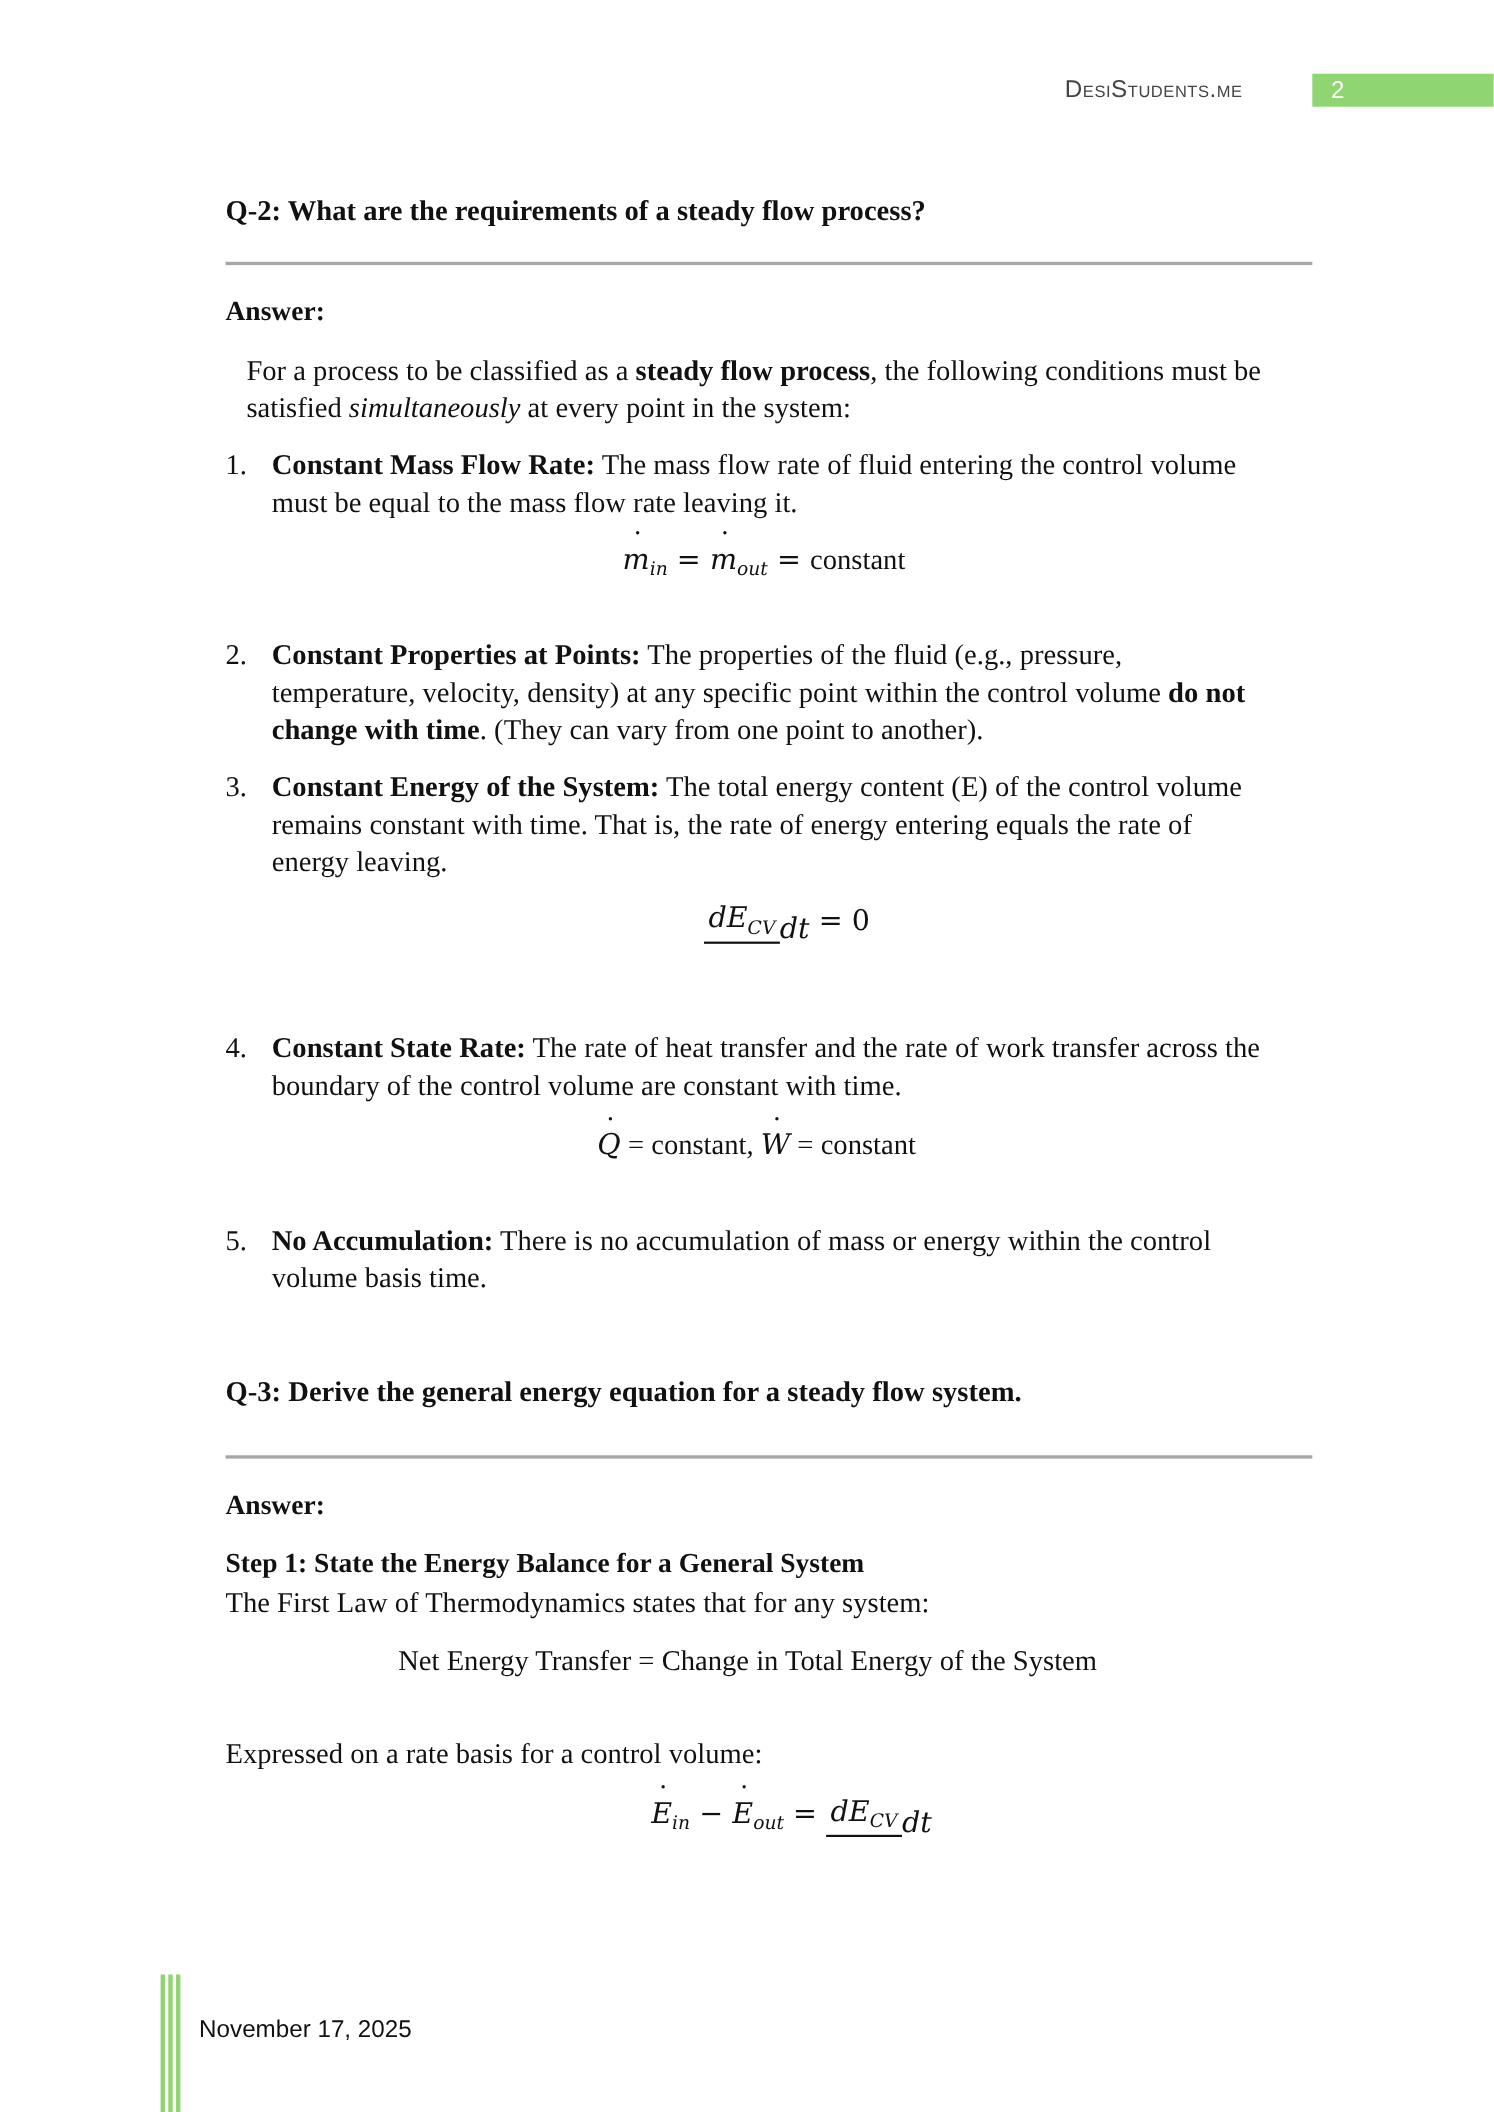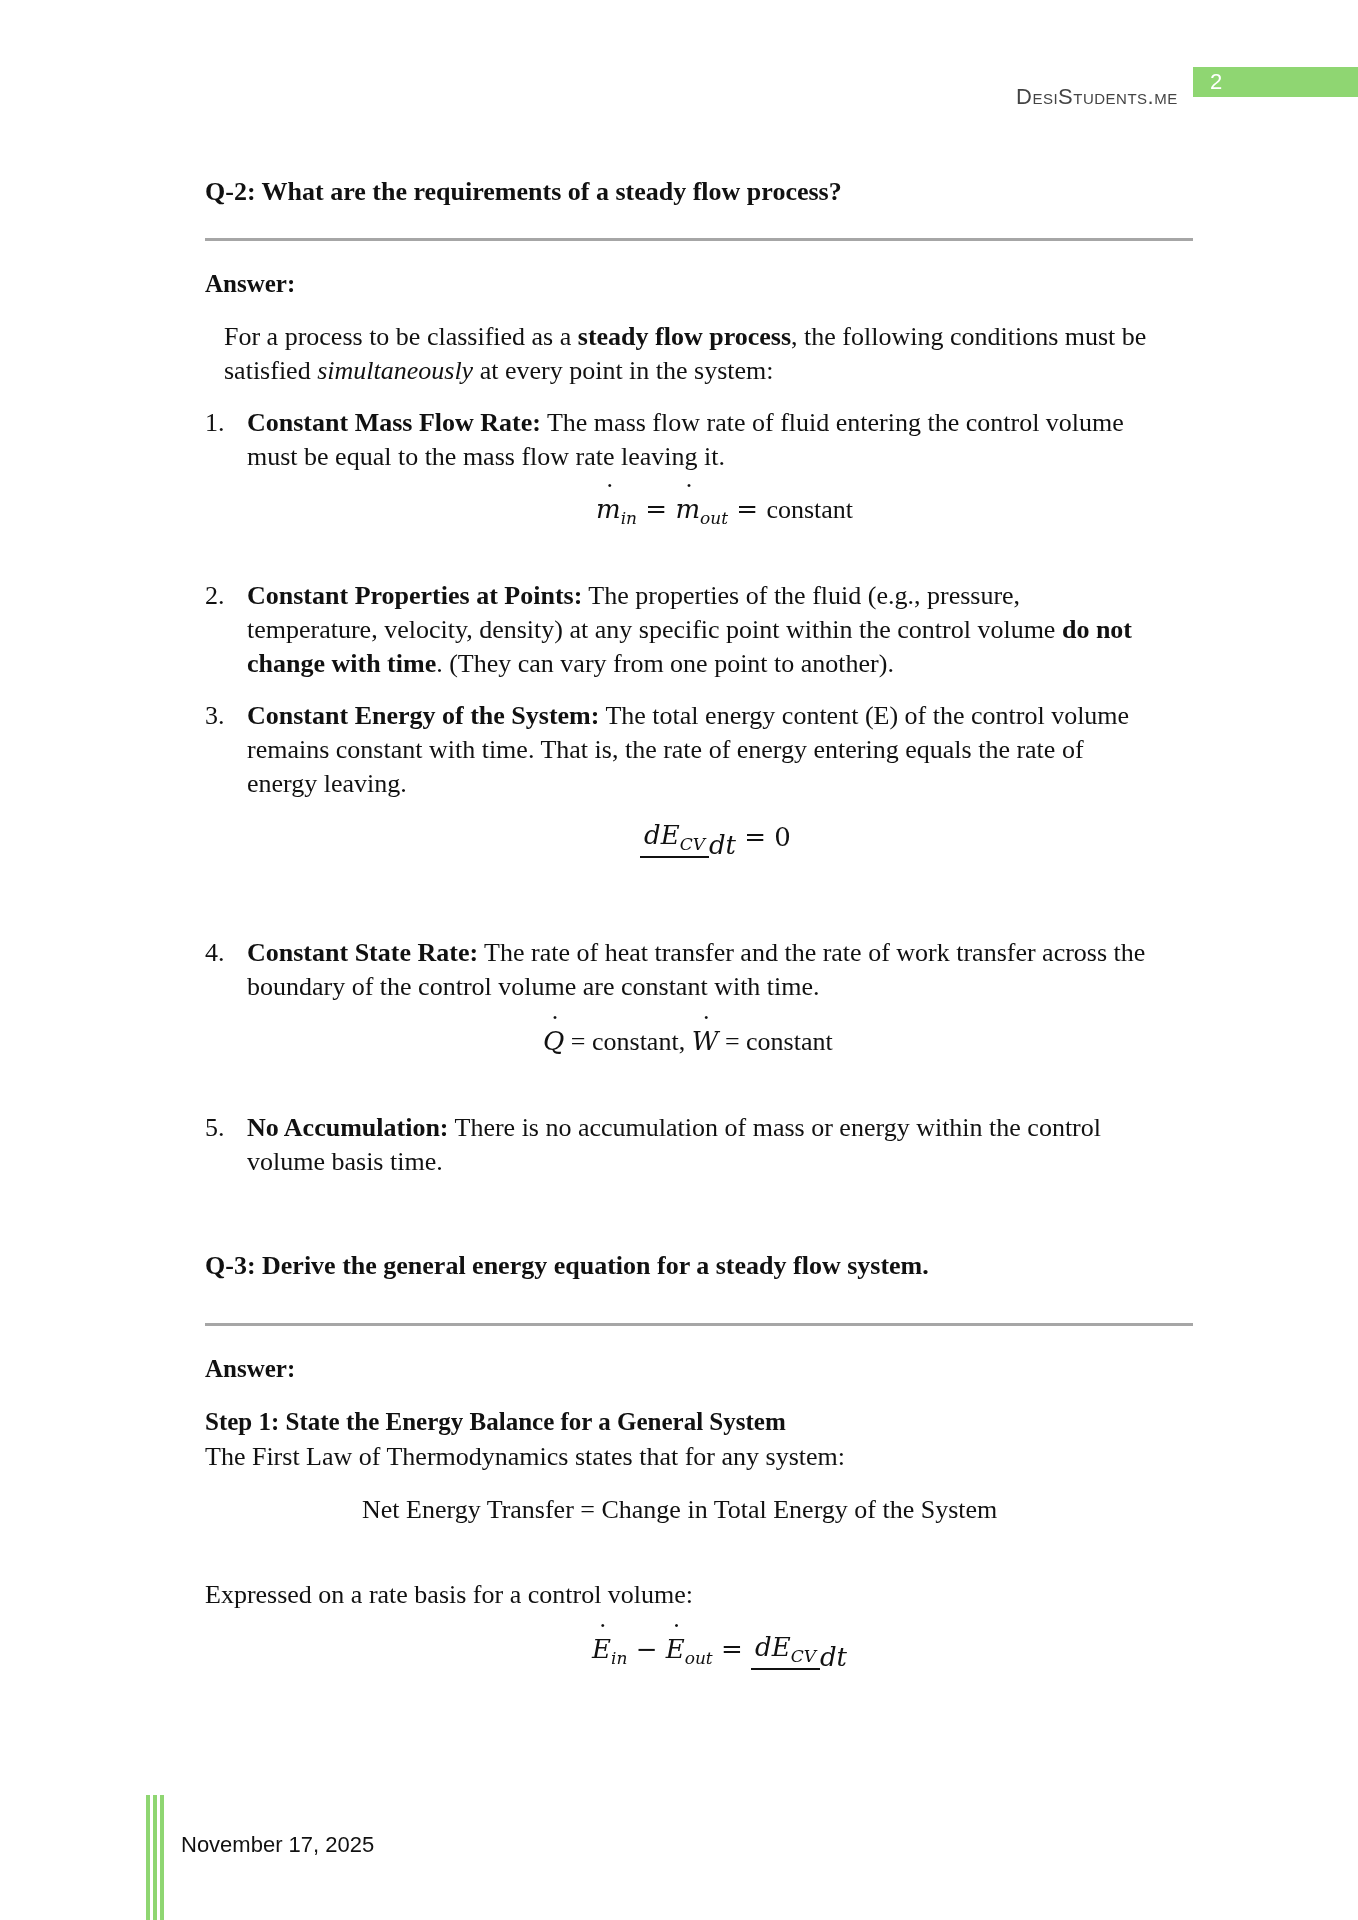--- a/index.html
+++ b/index.html
@@ -1,19 +1,19 @@
 <!DOCTYPE html>
 <html><head>
 <meta charset="utf-8">
 <style>
   html, body { margin:0; padding:0; }
   body { width:1358px; height:1920px; background:#ffffff; position:relative; overflow:hidden;
          font-family:"Liberation Serif", serif; color:#111; }
-  .hdr-site { position:absolute; left:1016px; top:68px; font-family:"Liberation Sans", sans-serif;
-              font-size:22px; color:#444; letter-spacing:0.5px; font-variant:small-caps;margin-top:16px; }
+  .hdr-site { position:absolute; left:968px; top:68px; font-family:"Liberation Sans", sans-serif;
+              font-size:22px; color:#444; letter-spacing:0.5px; font-variant:small-caps; }
   .hdr-bar { position:absolute; left:1193px; top:67px; width:165px; height:30px; background:#8fd672; }
   .hdr-page { position:absolute; left:1210px; top:67px; font-family:"Liberation Sans", sans-serif;
               font-size:22px; color:#ffffff; line-height:30px; }
   .heading { position:absolute; left:205px; font-weight:bold; font-size:26px; white-space:nowrap; }
   .rule { position:absolute; left:205px; width:988px; height:3px; background:#a6a6a6; }
   .para { position:absolute; left:205px; font-size:26px; line-height:34px; white-space:nowrap; }
   .item { position:absolute; left:205px; width:1000px; font-size:26px; line-height:34px; }
   .item .num { position:absolute; left:0; top:0; }
   .item .body { margin-left:42px; white-space:nowrap; }
   .eq { position:absolute; font-size:26px; white-space:nowrap; font-family:"DejaVu Serif", serif; }
@@ -41,21 +41,21 @@
 <div class="para" style="top:320px;margin-left:19px;">
   <div><span>For a process to be classified as a </span><b>steady flow process</b><span>, the following conditions must be</span></div>
   <div><span>satisfied </span><i>simultaneously</i><span> at every point in the system:</span></div>
 </div>
 
 <div class="item" style="top:406px;">
   <span class="num">1.</span>
   <div class="body"><b>Constant Mass Flow Rate:</b><span> The mass flow rate of fluid entering the control volume</span></div>
   <div class="body">must be equal to the mass flow rate leaving it.</div>
 </div>
-<div class="eq" style="left:596px; top:494px;">
+<div class="eq" style="left:566px; top:494px;">
   <i class="dot">m</i><sub>in</sub><span> = </span><i class="dot">m</i><sub>out</sub><span> = </span><span style="font-family:'Liberation Serif',serif;">constant</span>
 </div>
 
 <div class="item" style="top:579px;">
   <span class="num">2.</span>
   <div class="body"><b>Constant Properties at Points:</b><span> The properties of the fluid (e.g., pressure,</span></div>
   <div class="body"><span>temperature, velocity, density) at any specific point within the control volume </span><b>do not</b></div>
   <div class="body"><b>change with time</b><span>. (They can vary from one point to another).</span></div>
 </div>
 

